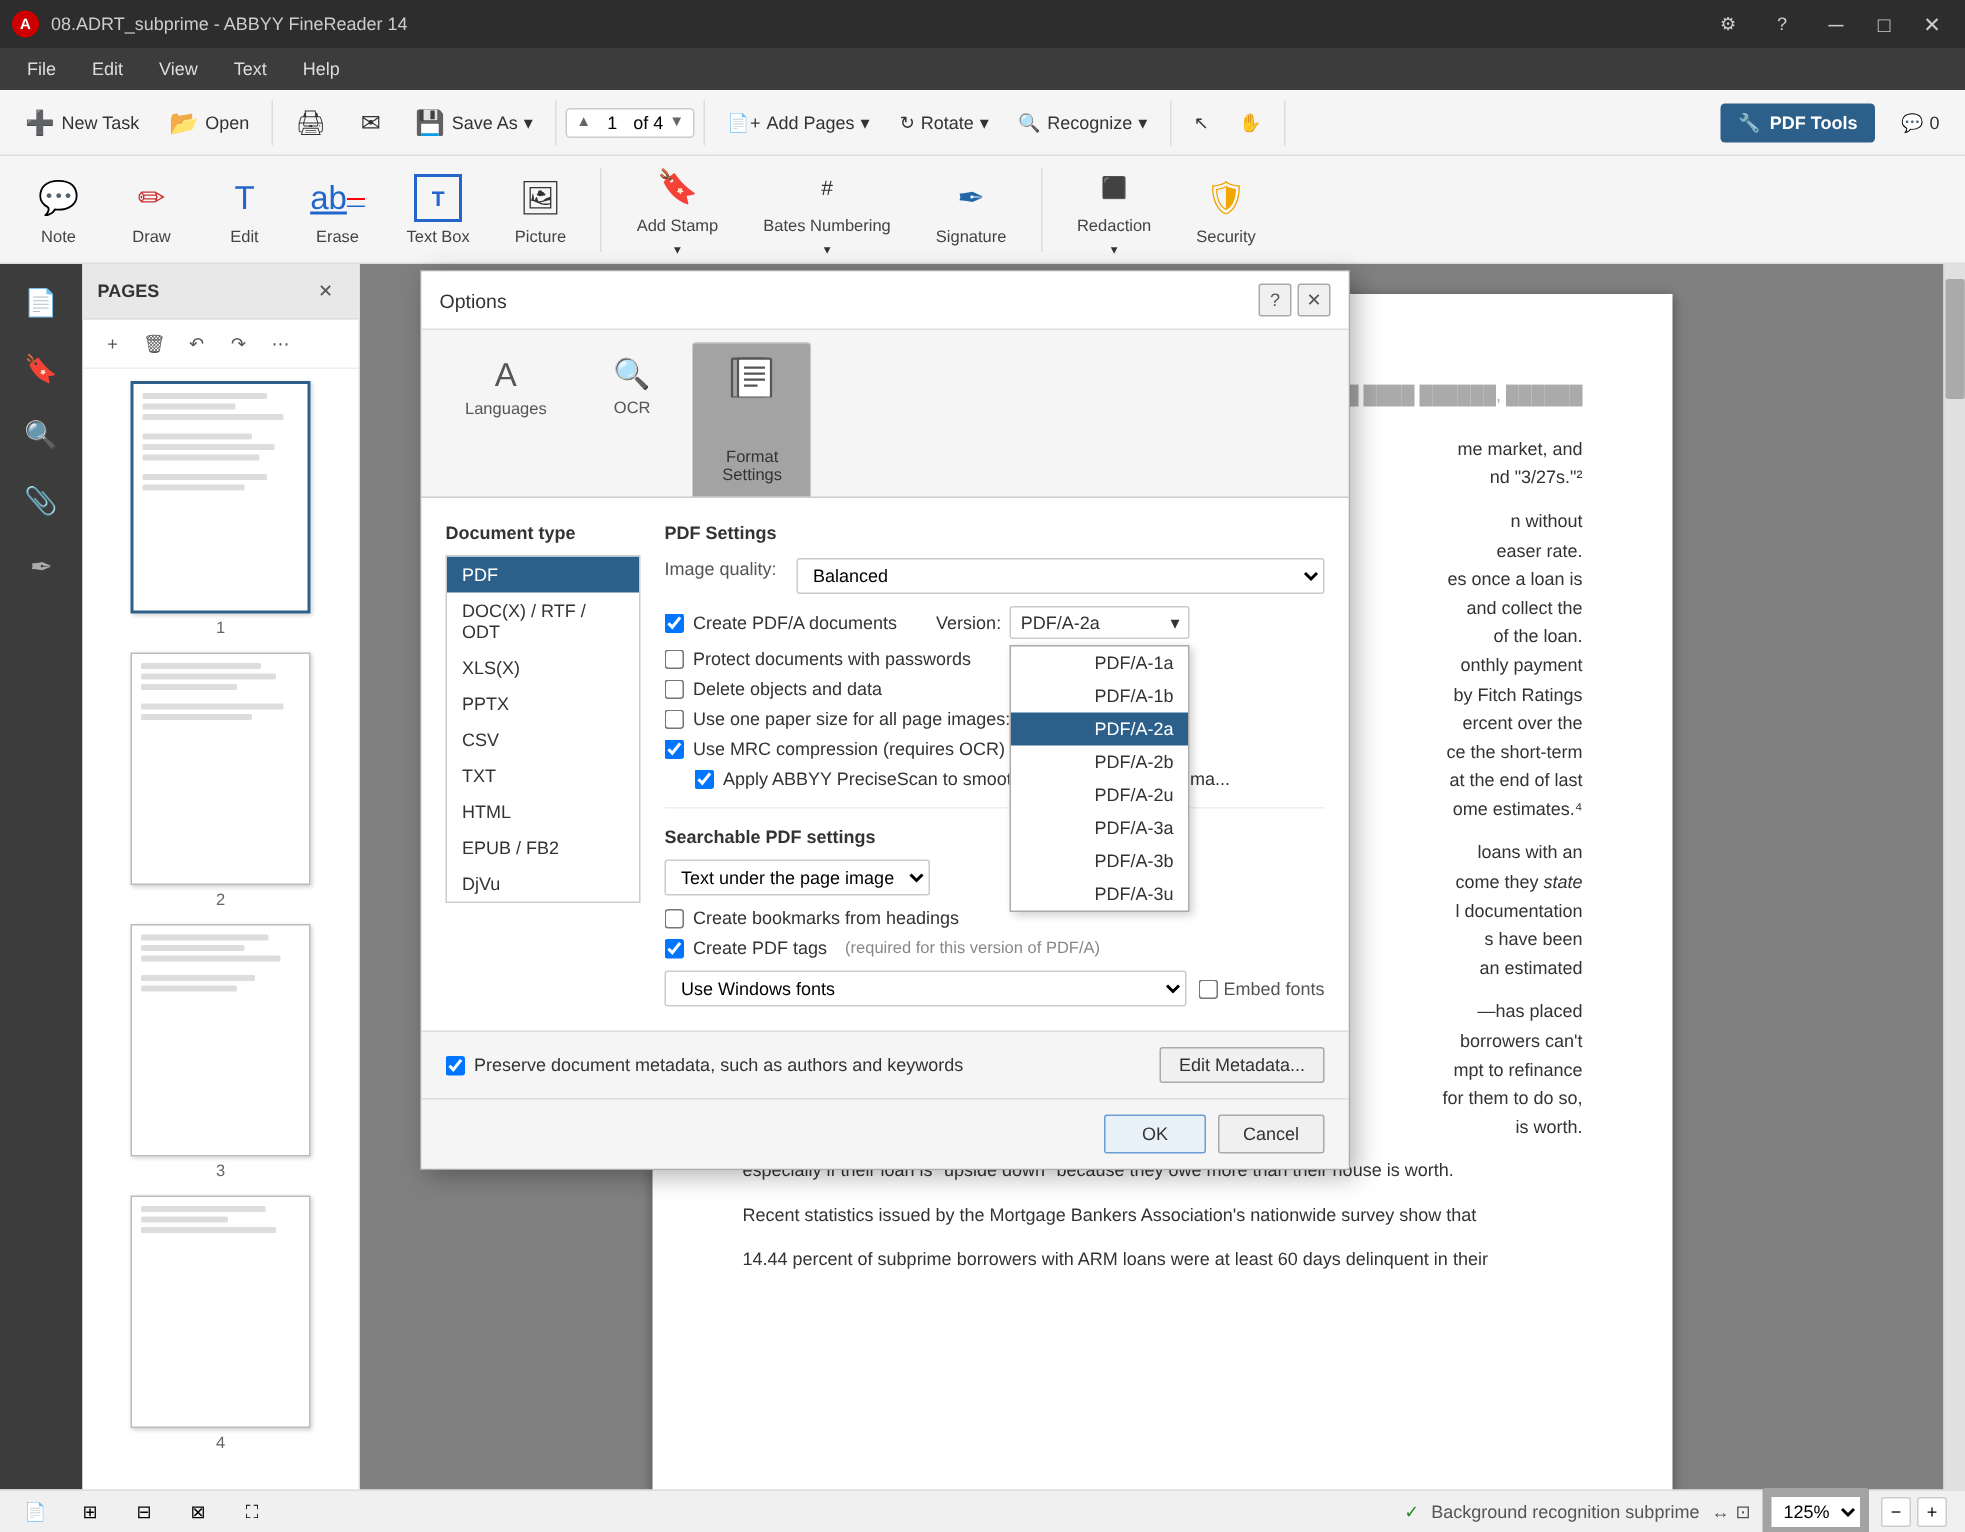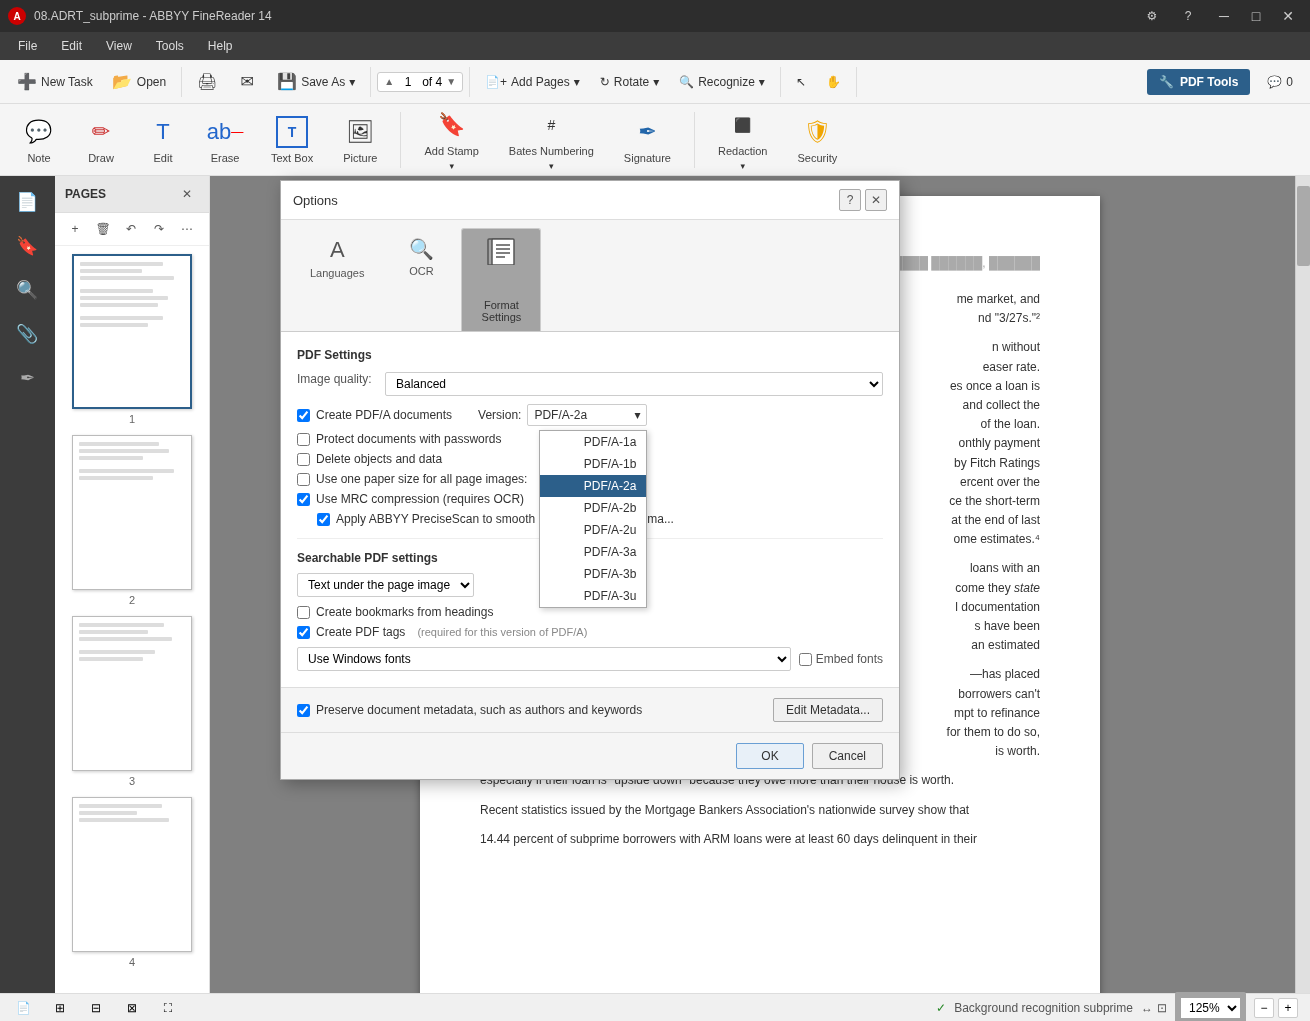--- a/index.html
+++ b/index.html
@@ -130,21 +130,21 @@
       justify-content: center;
       color: #aaa;
       cursor: pointer;
       border-radius: 4px;
       font-size: 18px;
     }
     .sidebar-icon.active { color: #fff; }
 
     
     .pages-panel {
-      width: 155px;
+      width: 185px;
       background: #fff;
       border-right: 1px solid #ddd;
       display: flex;
       flex-direction: column;
     }
     .pages-header {
       background: #e8e8e8;
       padding: 6px 10px;
       display: flex;
       align-items: center;
@@ -413,22 +413,22 @@
       font-size: 12px;
       width: 120px;
       cursor: pointer;
       display: flex;
       align-items: center;
       justify-content: space-between;
     }
     .version-dropdown {
       position: absolute;
       top: 26px;
-      left: 12px;
-      width: 108px;
+      left: 0;
+      width: 120px;
       background: white;
       border: 1px solid #aaa;
       box-shadow: 2px 2px 6px rgba(0,0,0,0.2);
       z-index: 20;
     }
     .version-option {
       padding: 4px 10px;
       cursor: pointer;
       font-size: 12px;
       color: #333;
@@ -454,21 +454,21 @@
       <button class="titlebar-btn">□</button>
       <button class="titlebar-btn close">✕</button>
     </div>
   </div>
 </div>
 
 <div class="menubar">
   <span class="menu-item">File</span>
   <span class="menu-item">Edit</span>
   <span class="menu-item">View</span>
-  <span class="menu-item">Tools</span>
+  <span class="menu-item">Text</span>
   <span class="menu-item">Help</span>
 </div>
 
 <div class="toolbar">
   <button class="toolbar-btn">
     <span class="toolbar-icon">➕</span>
     <span>New Task</span>
   </button>
   <button class="toolbar-btn">
     <span class="toolbar-icon">📂</span>
@@ -535,21 +535,21 @@
   </div>
   <div class="tool-btn">
     <div class="tool-icon" style="color:#cc3333;">✏</div>
     <span class="tool-label">Draw</span>
   </div>
   <div class="tool-btn">
     <div class="tool-icon" style="color:#2266cc;">T</div>
     <span class="tool-label">Edit</span>
   </div>
   <div class="tool-btn">
-    <div class="tool-icon" style="color:#2266cc;">ab<span style="text-decoration:line-through;color:red;">—</span></div>
+    <div class="tool-icon" style="color:#2266cc;text-decoration:underline;">ab<span style="text-decoration:line-through;color:red;">—</span></div>
     <span class="tool-label">Erase</span>
   </div>
   <div class="tool-btn">
     <div class="tool-icon" style="color:#2266cc; border: 2px solid #2266cc; padding: 0 3px; font-size:14px; font-weight:bold;">T</div>
     <span class="tool-label">Text Box</span>
   </div>
   <div class="tool-btn">
     <div class="tool-icon">🖼</div>
     <span class="tool-label">Picture</span>
   </div>
@@ -739,20 +739,34 @@
             <line x1="11" y1="20" x2="20" y2="20" stroke="#555" stroke-width="1.5"></line>
           </svg>
         </div>
         <span class="tab-label">Format<br>Settings</span>
       </div>
     </div>
 
     <div class="dialog-content">
       <div class="dialog-row">
 
+        <div>
+          <div class="section-title" style="margin-bottom:8px;">Document type</div>
+          <div class="doc-type-list">
+            <div class="doc-type-item active">PDF</div>
+            <div class="doc-type-item">DOC(X) / RTF / ODT</div>
+            <div class="doc-type-item">XLS(X)</div>
+            <div class="doc-type-item">PPTX</div>
+            <div class="doc-type-item">CSV</div>
+            <div class="doc-type-item">TXT</div>
+            <div class="doc-type-item">HTML</div>
+            <div class="doc-type-item">EPUB / FB2</div>
+            <div class="doc-type-item">DjVu</div>
+          </div>
+        </div>
 
         <div class="pdf-settings">
           <div class="section-title">PDF Settings</div>
 
           <div class="setting-row">
             <span class="setting-label">Image quality:</span>
             <select class="setting-select">
               <option>Balanced</option>
               <option>High quality</option>
               <option>Low quality</option>

